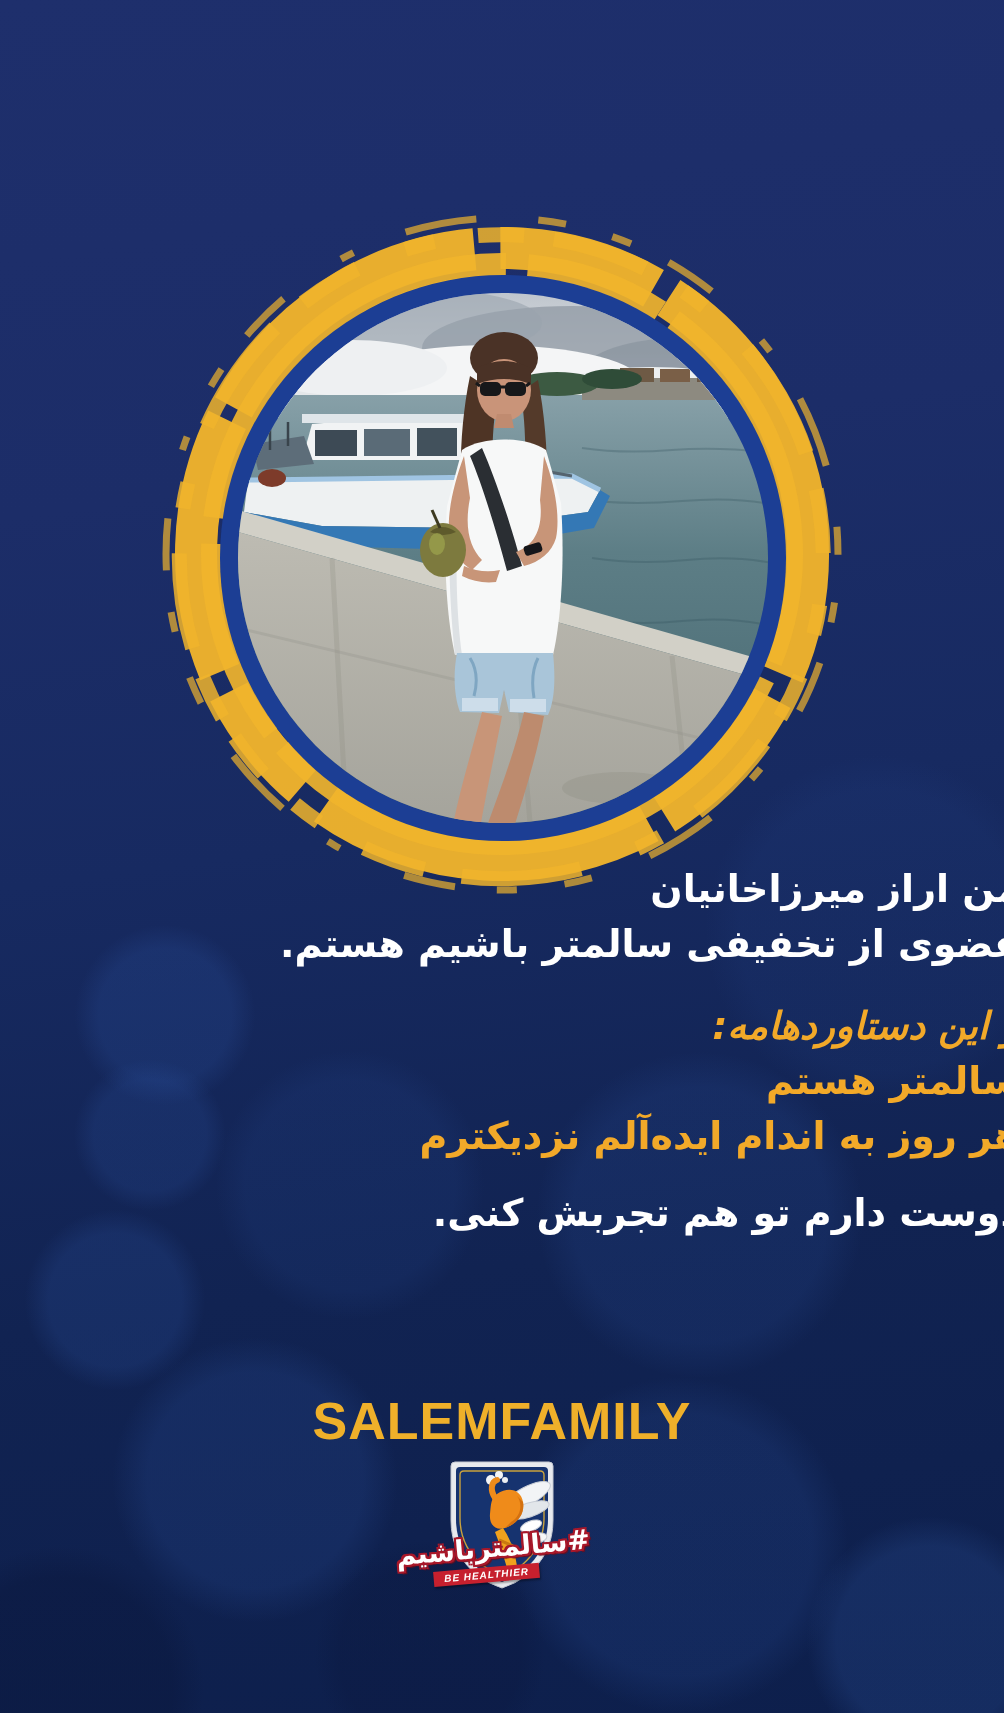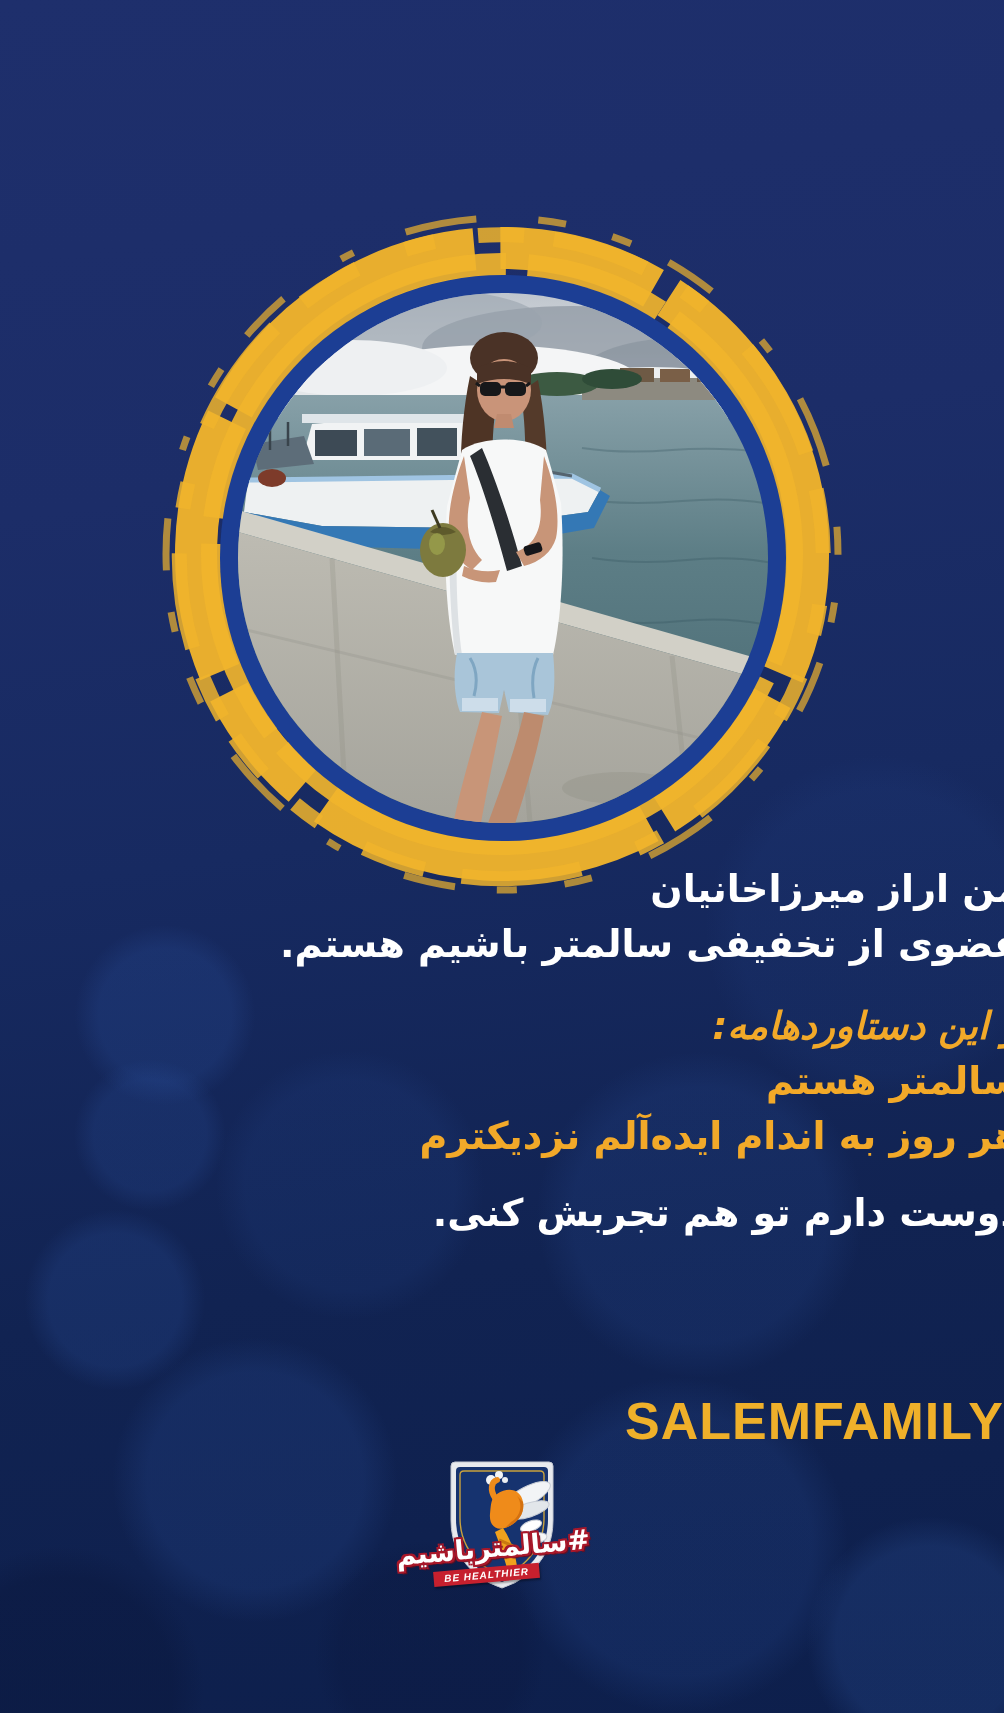--- a/index.html
+++ b/index.html
@@ -24,21 +24,21 @@
       radial-gradient(circle 180px at 880px 930px, rgba(42,80,158,.10) 0 78%, transparent 97%);
   }
   .frame{position:absolute;left:152px;top:198px;}
   .text-block{position:absolute;top:862px;left:0;width:100%;margin-left:16px;}
   .text-block p{margin:0;direction:rtl;unicode-bidi:embed;font-weight:bold;font-size:38px;line-height:55px;}
   .t-white{color:#ffffff;}
   .t-yellow{color:#f2a929;}
   .gap-heading{margin-top:27px !important;font-style:italic;}
   .gap-outro{margin-top:22px !important;}
   .promo{
-    position:absolute;top:1394px;left:0;width:100%;text-align:right;
+    position:absolute;top:1394px;left:0;width:100%;text-align:center;
     font-family:"Liberation Sans",sans-serif;font-weight:bold;font-size:52px;line-height:54px;
     letter-spacing:1px;color:#efb02a;
   }
   .logo{position:absolute;top:1458px;left:50%;transform:translateX(-50%);width:178px;height:150px;}
   .logo svg{position:absolute;left:34px;top:0;}
   .banner{position:absolute;left:0;top:74px;width:178px;transform:rotate(-5deg);text-align:center;}
   .banner .hashtag{
     direction:rtl;font-weight:bold;font-size:27px;line-height:30px;color:#ffffff;white-space:nowrap;
     text-shadow:-2px -2px 0 #a8182a,2px -2px 0 #a8182a,-2px 2px 0 #a8182a,2px 2px 0 #a8182a,
                  0 -2px 0 #a8182a,0 2px 0 #a8182a,-2px 0 0 #a8182a,2px 0 0 #a8182a,3px 3px 1px #6d0e1d;

